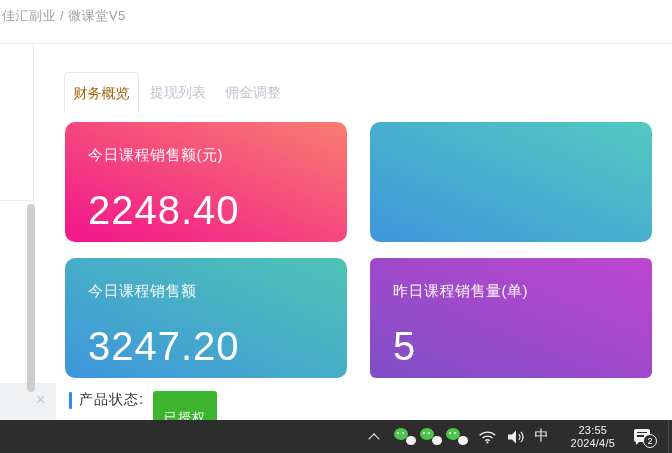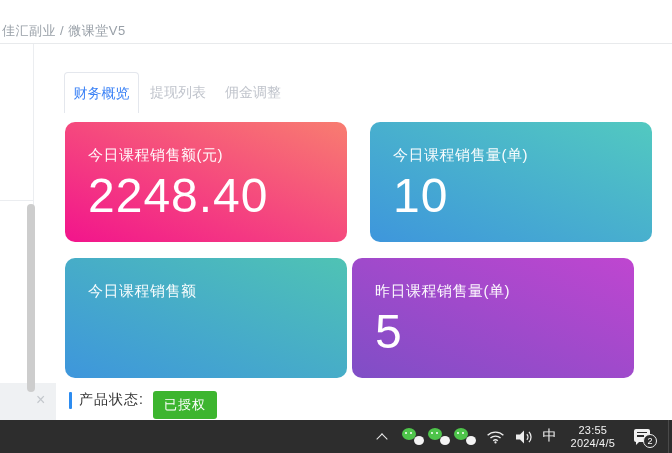--- a/index.html
+++ b/index.html
@@ -1,69 +1,69 @@
 <!DOCTYPE html>
 <html><head>
 <meta charset="utf-8">
 <style>
   html,body{margin:0;padding:0;}
   body{width:672px;height:453px;overflow:hidden;background:#fff;
        font-family:"Liberation Sans",sans-serif;position:relative;}
   #screen{position:absolute;inset:0;}
 
   
-  .breadcrumb{position:absolute;left:2px;top:22px;font-size:13px;color:#99a0a8;letter-spacing:.5px;}
+  .breadcrumb{position:absolute;left:2px;top:7px;font-size:13px;color:#99a0a8;letter-spacing:.5px;}
   .header-divider{position:absolute;left:0;top:43px;width:672px;height:1px;background:#e8eaec;}
 
   
   .left-vdivider{position:absolute;left:33px;top:44px;width:1px;height:339px;background:#ebedf0;}
   .left-hdivider{position:absolute;left:0;top:200px;width:33px;height:1px;background:#ebedf0;}
   .left-bottom-block{position:absolute;left:0;top:383px;width:56px;height:37px;background:#eff1f3;}
   .close-glyph{position:absolute;left:36px;top:391px;font-size:16px;color:#c3c7cc;}
   .scrollbar-thumb{position:absolute;left:27px;top:204px;width:8px;height:188px;background:#cdcdcd;border-radius:4px;}
 
   
   .tab-active{position:absolute;left:64px;top:72px;width:75px;height:41px;box-sizing:border-box;
        background:#fff;border:1px solid #e4e7ed;border-bottom:none;border-radius:4px 4px 0 0;
-       font-size:14px;color:#3b82f6;text-align:center;line-height:41px;}
+       font-size:14px;color:#a16207;text-align:center;line-height:41px;}
   .tab-plain{position:absolute;top:72px;height:41px;line-height:41px;font-size:14px;color:#c0c4cc;cursor:pointer;}
   .tab-2{left:150px;}
   .tab-3{left:225px;}
 
   
   .stat-card{position:absolute;width:282px;height:120px;border-radius:10px;color:#fff;
        padding:24px 0 0 23px;box-sizing:border-box;}
   .card-1{left:65px;top:122px;}
   .card-2{left:370px;top:122px;}
   .card-3{left:65px;top:258px;}
-  .card-4{left:352px;top:258px;}
+  .card-4{left:370px;top:258px;border-radius:6px;}
   .stat-label{font-size:15px;letter-spacing:.5px;color:rgba(255,255,255,.96);}
-  .stat-value{font-size:48px;margin-top:3px;letter-spacing:1px;color:#fff;}
+  .stat-value{font-size:40px;margin-top:23px;letter-spacing:1px;color:#fff;}
 
   
   .status-bar{position:absolute;left:69px;top:392px;width:3px;height:17px;border-radius:1px;}
   .status-label{position:absolute;left:79px;top:391px;font-size:14px;color:#333;letter-spacing:1px;}
   .status-badge{position:absolute;left:153px;top:391px;height:22px;line-height:22px;
-       padding:3px 11px;border-radius:3px;color:#fff;font-size:13px;letter-spacing:1px;}
+       padding:16px 11px;border-radius:3px;color:#fff;font-size:13px;letter-spacing:1px;}
 
   
   .taskbar{position:absolute;left:0;top:420px;width:672px;height:33px;background:#2d2d2d;
        display:flex;align-items:center;justify-content:flex-end;color:#f2f2f2;}
   .chevron-up{width:7px;height:7px;border-left:1.6px solid #ececec;border-top:1.6px solid #ececec;
        transform:rotate(45deg);margin:4px 16px 0 0;}
   .wechat{position:relative;width:23px;height:17px;margin-right:3px;}
   .wechat .big{position:absolute;left:0;top:0;width:14px;height:12px;border-radius:50%;background:#4ec44a;}
   .wechat .big i{position:absolute;width:2px;height:2px;border-radius:50%;background:#fff;top:4px;}
   .wechat .big i.e1{left:3.5px;} .wechat .big i.e2{left:8px;}
   .wechat .small{position:absolute;right:1px;bottom:0;width:10px;height:9px;border-radius:50%;background:#f4f4f4;}
   .tray-svg{display:block;}
   .wifi-wrap{margin:0 9px 0 6px;}
   .spk-wrap{margin-right:9px;}
   .ime{font-size:14px;margin-right:14px;margin-top:-1px;}
-  .clock{font-size:11px;line-height:13px;text-align:center;margin-right:19px;letter-spacing:.2px;}
+  .clock{font-size:11px;line-height:13px;text-align:center;margin-right:19px;letter-spacing:.2px;margin-left:8px;}
   .notif{position:relative;width:20px;height:16px;margin-right:14px;}
   .notif .bubble{position:absolute;left:0;top:0;width:16px;height:13px;background:#f2f2f2;border-radius:2px;}
   .notif .bubble i{position:absolute;left:3px;height:1.5px;background:#2d2d2d;}
   .notif .bubble i.l1{top:3px;width:10px;} .notif .bubble i.l2{top:6.5px;width:7px;}
   .notif .tail{position:absolute;left:2px;top:12px;width:0;height:0;
        border-left:4px solid #f2f2f2;border-bottom:4px solid transparent;}
   .notif .badge{position:absolute;right:-3px;bottom:-3px;width:12px;height:12px;border-radius:50%;
        background:#2d2d2d;border:1.5px solid #f2f2f2;font-size:9px;line-height:12px;text-align:center;color:#fff;}
   .edge-sep{width:1px;height:33px;background:#4a4a4a;margin-right:3px;}
 </style>
@@ -83,25 +83,24 @@
 
   <div class="tab-active">财务概览</div>
   <div class="tab-plain tab-2">提现列表</div>
   <div class="tab-plain tab-3">佣金调整</div>
 
   <div class="stat-card card-1" style="background: linear-gradient(to right top, rgb(242, 20, 140), rgb(248, 125, 112));">
     <div class="stat-label">今日课程销售额(元)</div>
     <div class="stat-value">2248.40</div>
   </div>
   <div class="stat-card card-2" style="background: linear-gradient(to right top, rgb(62, 150, 220), rgb(82, 201, 192));">
-    <div class="stat-label">今日课程销售量(单)</div>
-    <div class="stat-value">10</div>
   </div>
   <div class="stat-card card-3" style="background: linear-gradient(to right top, rgb(62, 150, 220), rgb(79, 195, 180));">
     <div class="stat-label">今日课程销售额</div>
+    <div class="stat-value">3247.20</div>
   </div>
   <div class="stat-card card-4" style="background: linear-gradient(to right top, rgb(127, 78, 198), rgb(191, 70, 208));">
     <div class="stat-label">昨日课程销售量(单)</div>
     <div class="stat-value">5</div>
   </div>
 
   <div class="status-bar" style="background: rgb(45, 140, 240);"></div>
   <div class="status-label">产品状态:</div>
   <div class="status-badge" style="background: rgb(61, 181, 47);">已授权</div>
 

